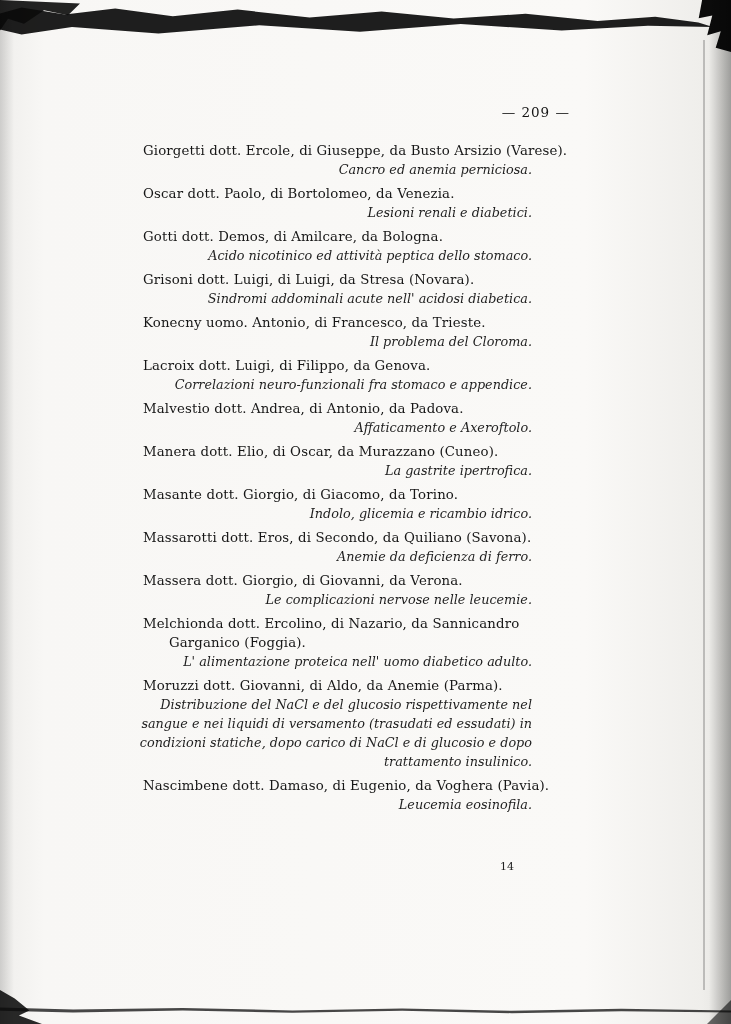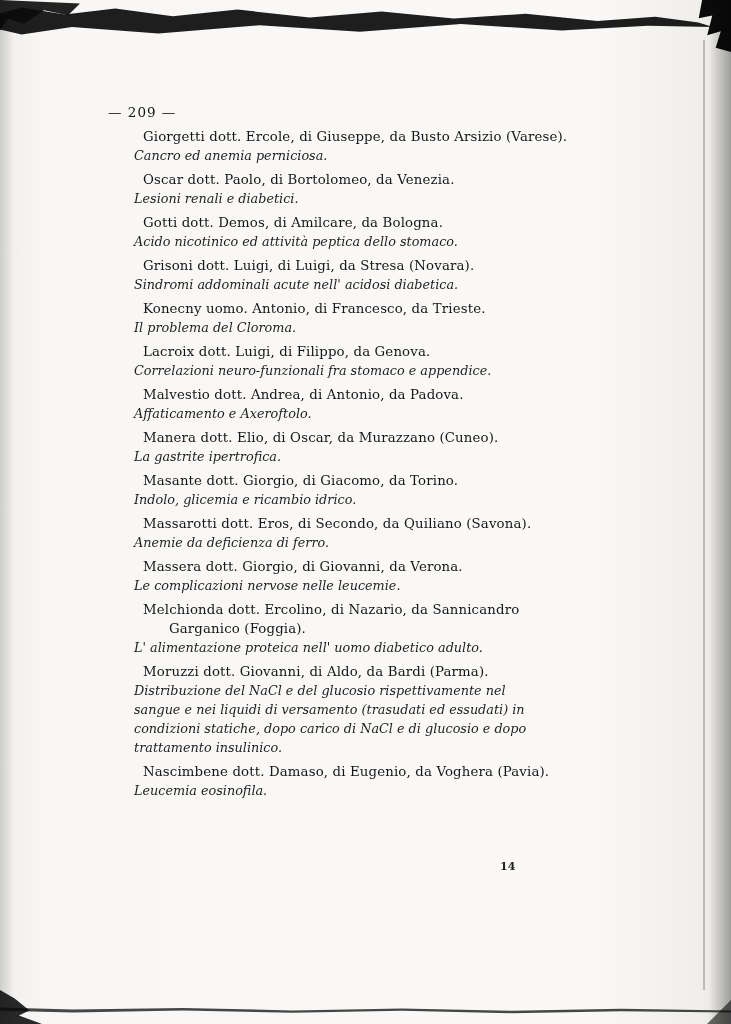--- a/index.html
+++ b/index.html
@@ -63,50 +63,51 @@
   }
 
   
   .content {
     position: absolute;
     left: 108px;
     top: 104px;
     width: 462px;
   }
   .page-header {
-    text-align: left;
+    text-align: right;
     font-size: 13.5px;
     letter-spacing: 1px;
-    margin-bottom: 7px;
+    margin-bottom: 21px;
     color: #141414;
   }
   .entry { margin-bottom: 5px; }
   .entry-name {
     font-size: 13.3px;
     line-height: 19px;
     letter-spacing: 0.15px;
     padding-left: 26px;
     text-indent: -26px;
     color: #161616;
     margin-left: 35px;
   }
   .entry-thesis {
     font-style: italic;
     font-size: 12.8px;
     line-height: 19px;
     margin-left: 26px;
     max-width: 398px;
     color: #1e1e1e;
+    text-align: right;
   }
   .page-footer-number {
     position: absolute;
     left: 500px;
     top: 860px;
     font-size: 11px;
-    font-weight: 700;
+    font-weight: 400;
     color: #222;
   }
 </style>
 </head>
 <body>
 
 <div class="page">
 
   <div class="artifact artifact-top-band"></div>
   <div class="artifact artifact-top-left"></div>
@@ -178,21 +179,21 @@
           <div class="entry-thesis">Le complicazioni nervose nelle leucemie.</div>
         </div>
 
         <div class="entry">
           <div class="entry-name">Melchionda dott. Ercolino, di Nazario, da Sannicandro Garganico (Foggia).</div>
           <div class="entry-thesis">L' alimentazione proteica nell' uomo diabetico adulto.</div>
         </div>
 
 
         <div class="entry">
-          <div class="entry-name">Moruzzi dott. Giovanni, di Aldo, da Bardi (Parma).</div>
+          <div class="entry-name">Moruzzi dott. Giovanni, di Aldo, da Anemie (Parma).</div>
           <div class="entry-thesis">Distribuzione del NaCl e del glucosio rispettivamente nel sangue e nei liquidi di versamento (trasudati ed essudati) in condizioni statiche, dopo carico di NaCl e di glucosio e dopo trattamento insulinico.</div>
         </div>
 
         <div class="entry">
           <div class="entry-name">Nascimbene dott. Damaso, di Eugenio, da Voghera (Pavia).</div>
           <div class="entry-thesis">Leucemia eosinofila.</div>
         </div>
       </div>
   </div>
 

